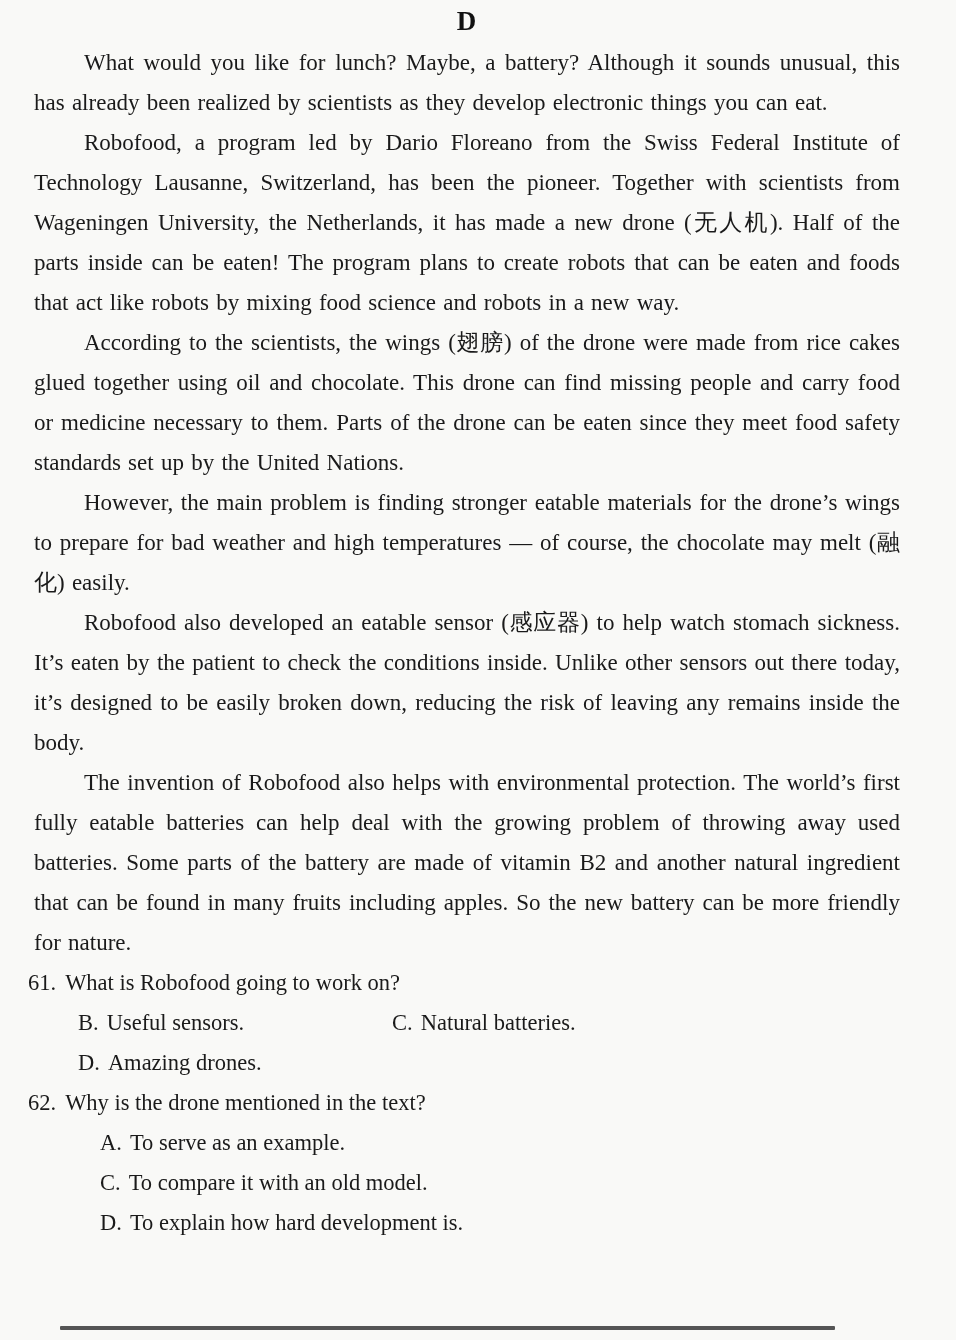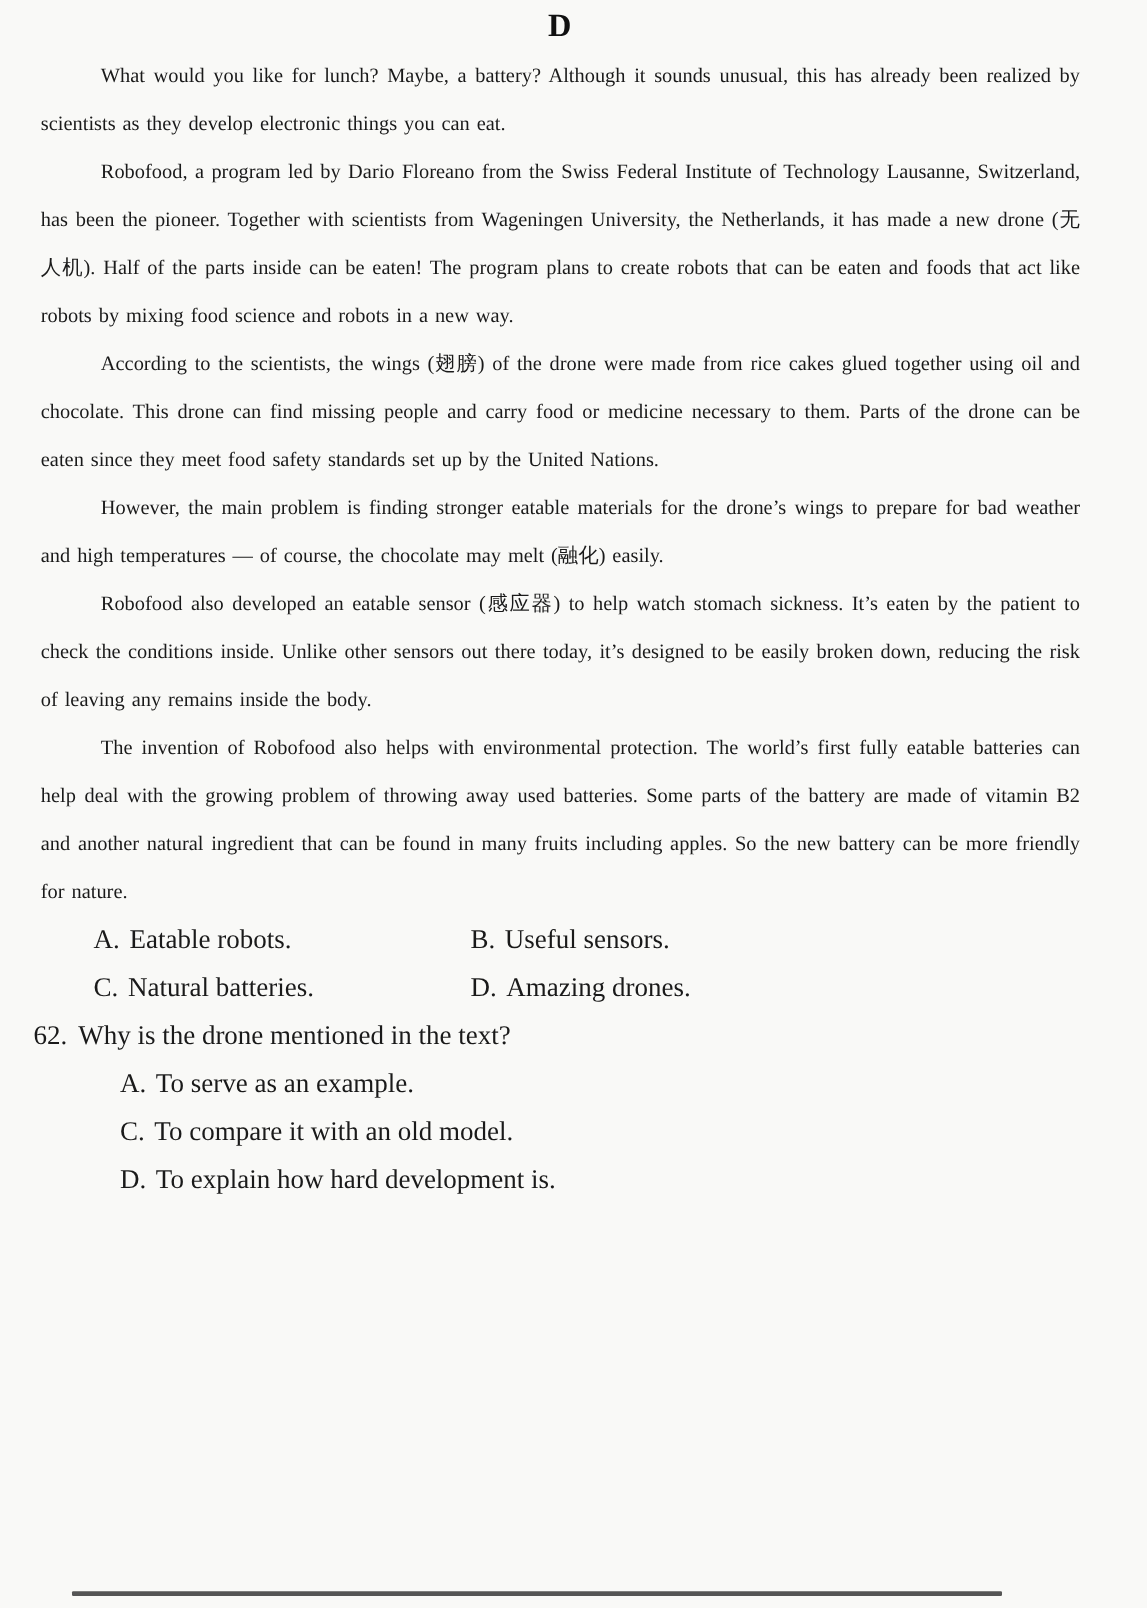--- a/index.html
+++ b/index.html
@@ -21,21 +21,21 @@
   .section-heading {
     font-size: 27px;
     font-weight: bold;
     text-align: center;
     margin: 0 0 6px 0;
     letter-spacing: 1px;
     color: #111111;
   }
   .passage p {
     margin: 0;
-    font-size: 17px;
+    font-size: 23px;
     line-height: 40px;
     text-indent: 50px;
     text-align: justify;
     text-align-last: left;
     word-spacing: 1.5px;
   }
   .questions {
     margin-left: -6px;
     font-size: 22.5px;
     line-height: 40px;
@@ -73,24 +73,24 @@
     <p>Robofood, a program led by Dario Floreano from the Swiss Federal Institute of Technology Lausanne, Switzerland, has been the pioneer. Together with scientists from Wageningen University, the Netherlands, it has made a new drone (无人机). Half of the parts inside can be eaten! The program plans to create robots that can be eaten and foods that act like robots by mixing food science and robots in a new way.</p>
     <p>According to the scientists, the wings (翅膀) of the drone were made from rice cakes glued together using oil and chocolate. This drone can find missing people and carry food or medicine necessary to them. Parts of the drone can be eaten since they meet food safety standards set up by the United Nations.</p>
     <p>However, the main problem is finding stronger eatable materials for the drone’s wings to prepare for bad weather and high temperatures — of course, the chocolate may melt (融化) easily.</p>
     <p>Robofood also developed an eatable sensor (感应器) to help watch stomach sickness. It’s eaten by the patient to check the conditions inside. Unlike other sensors out there today, it’s designed to be easily broken down, reducing the risk of leaving any remains inside the body.</p>
     <p>The invention of Robofood also helps with environmental protection. The world’s first fully eatable batteries can help deal with the growing problem of throwing away used batteries. Some parts of the battery are made of vitamin B2 and another natural ingredient that can be found in many fruits including apples. So the new battery can be more friendly for nature.</p>
   </div>
 
   <div class="questions">
 
     <section>
+      <div class="q-row">
+        <span class="q-num">61.</span><span class="q-text">What is Robofood going to work on?</span>
+      </div>
       <div class="options-grid">
-        <div class="option">
-          <span class="opt-label">A.</span><span>Eatable robots.</span>
-        </div>
         <div class="option">
           <span class="opt-label">B.</span><span>Useful sensors.</span>
         </div>
         <div class="option">
           <span class="opt-label">C.</span><span>Natural batteries.</span>
         </div>
         <div class="option">
           <span class="opt-label">D.</span><span>Amazing drones.</span>
         </div>
       </div>

